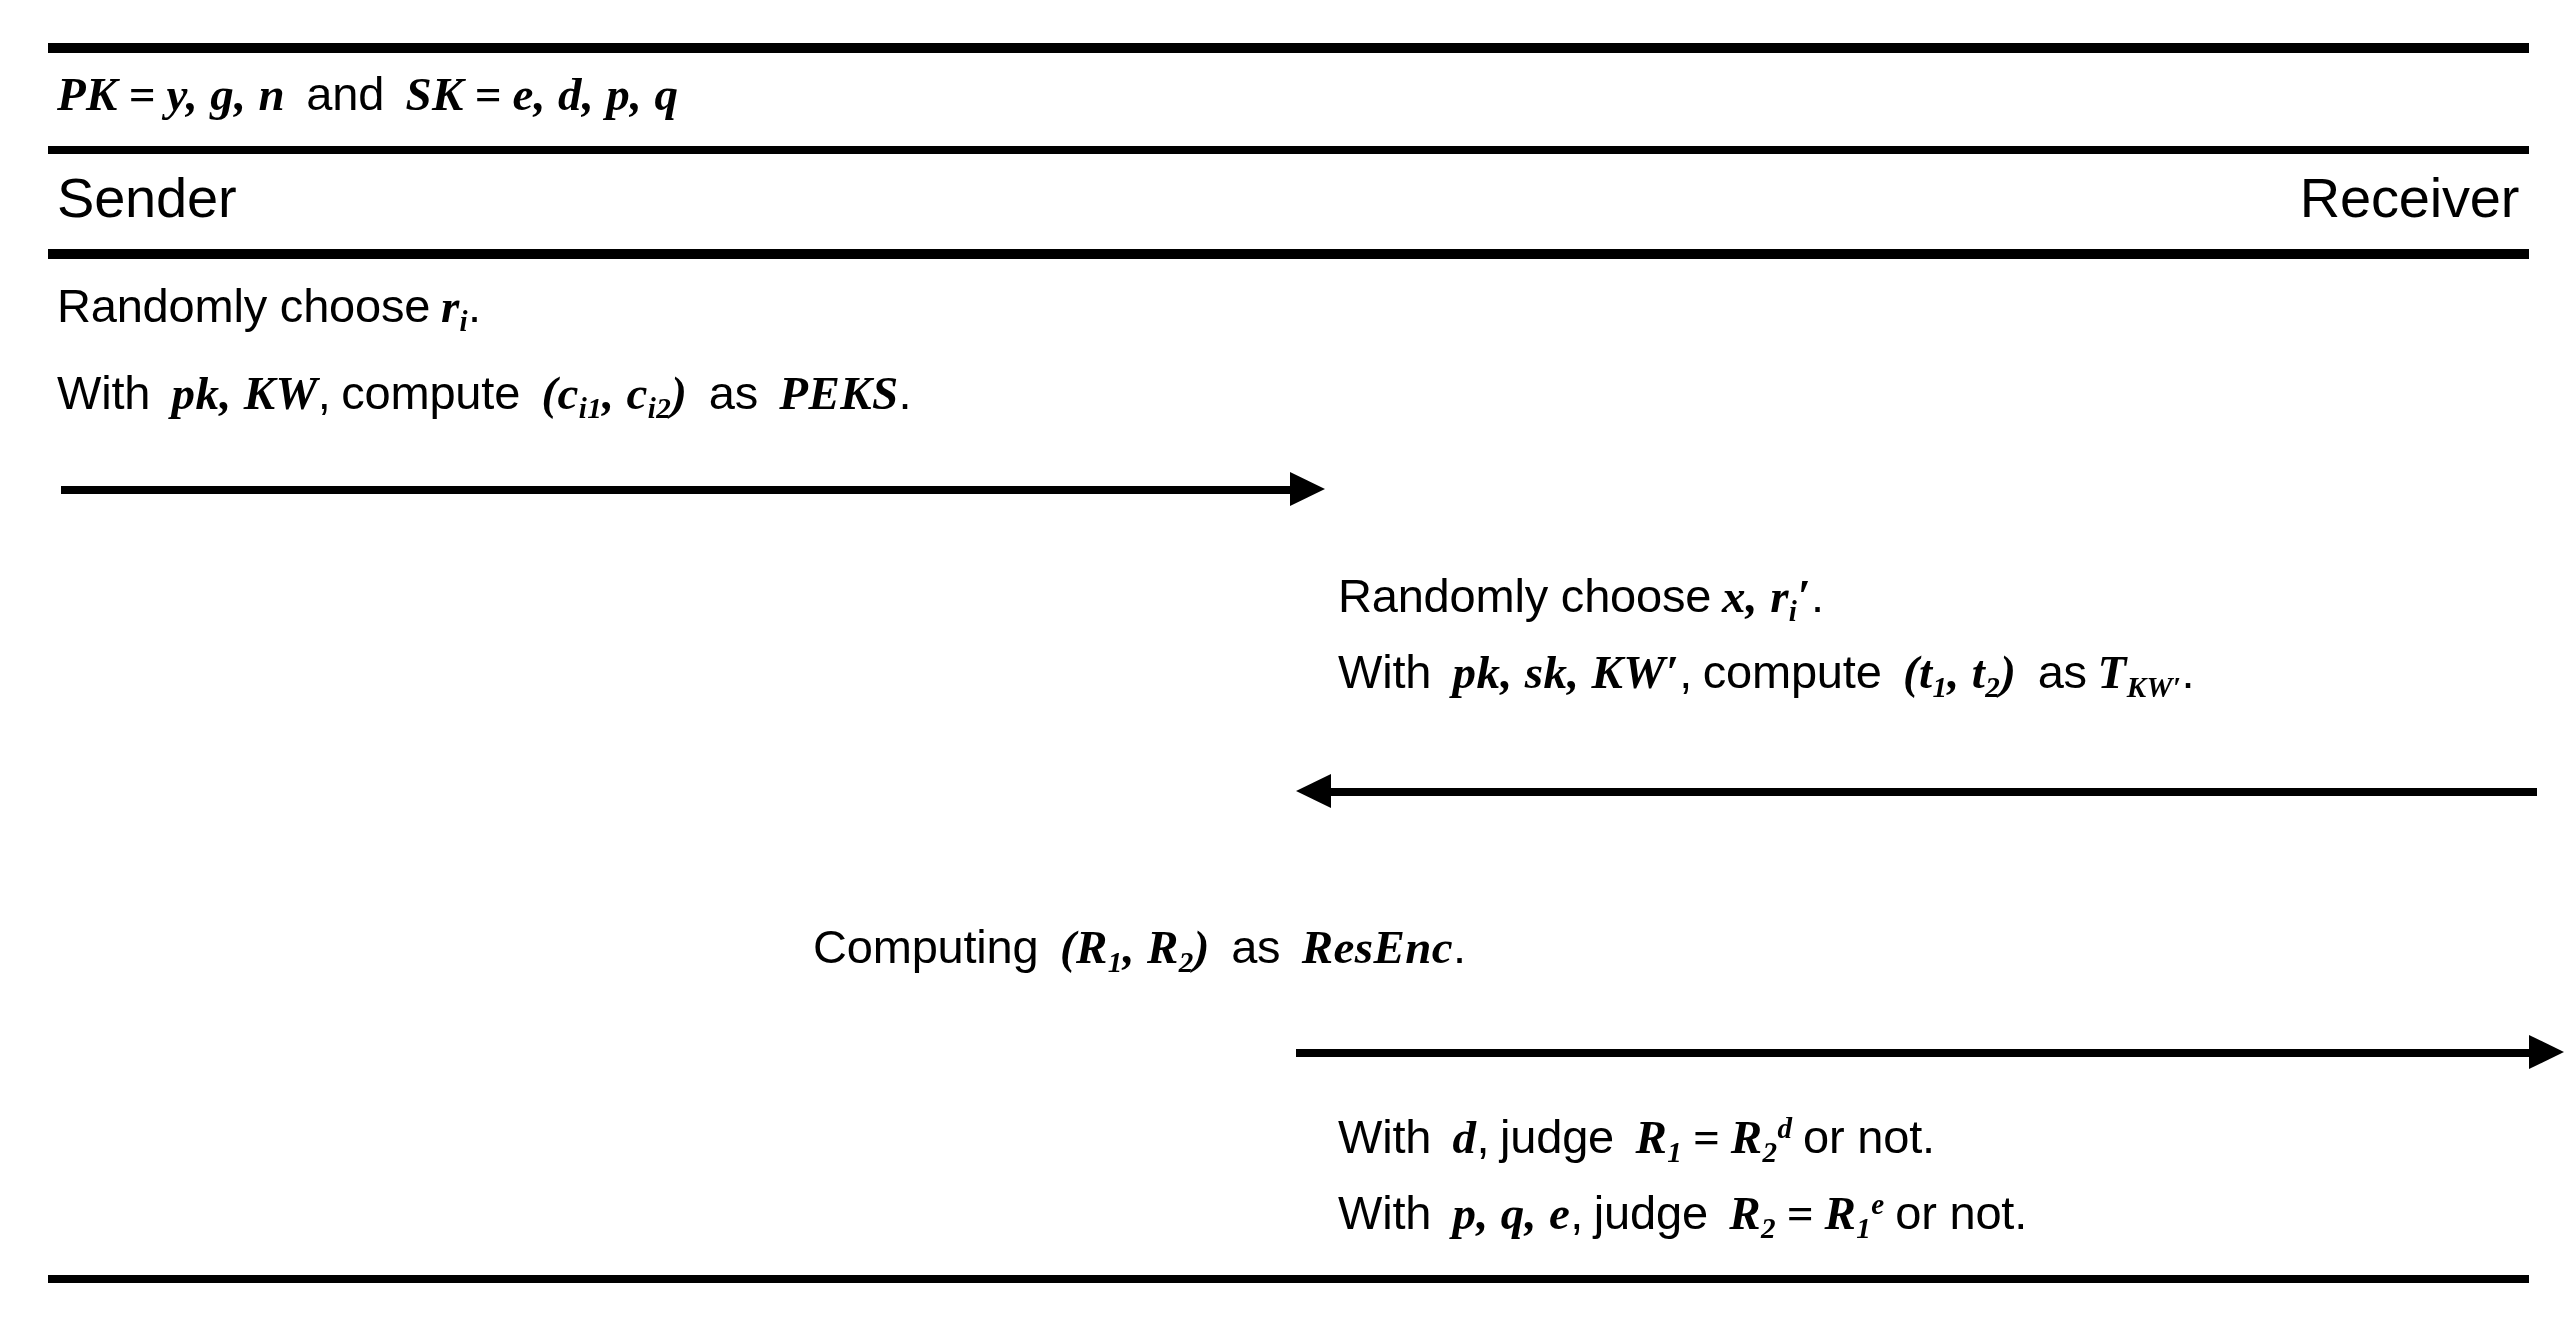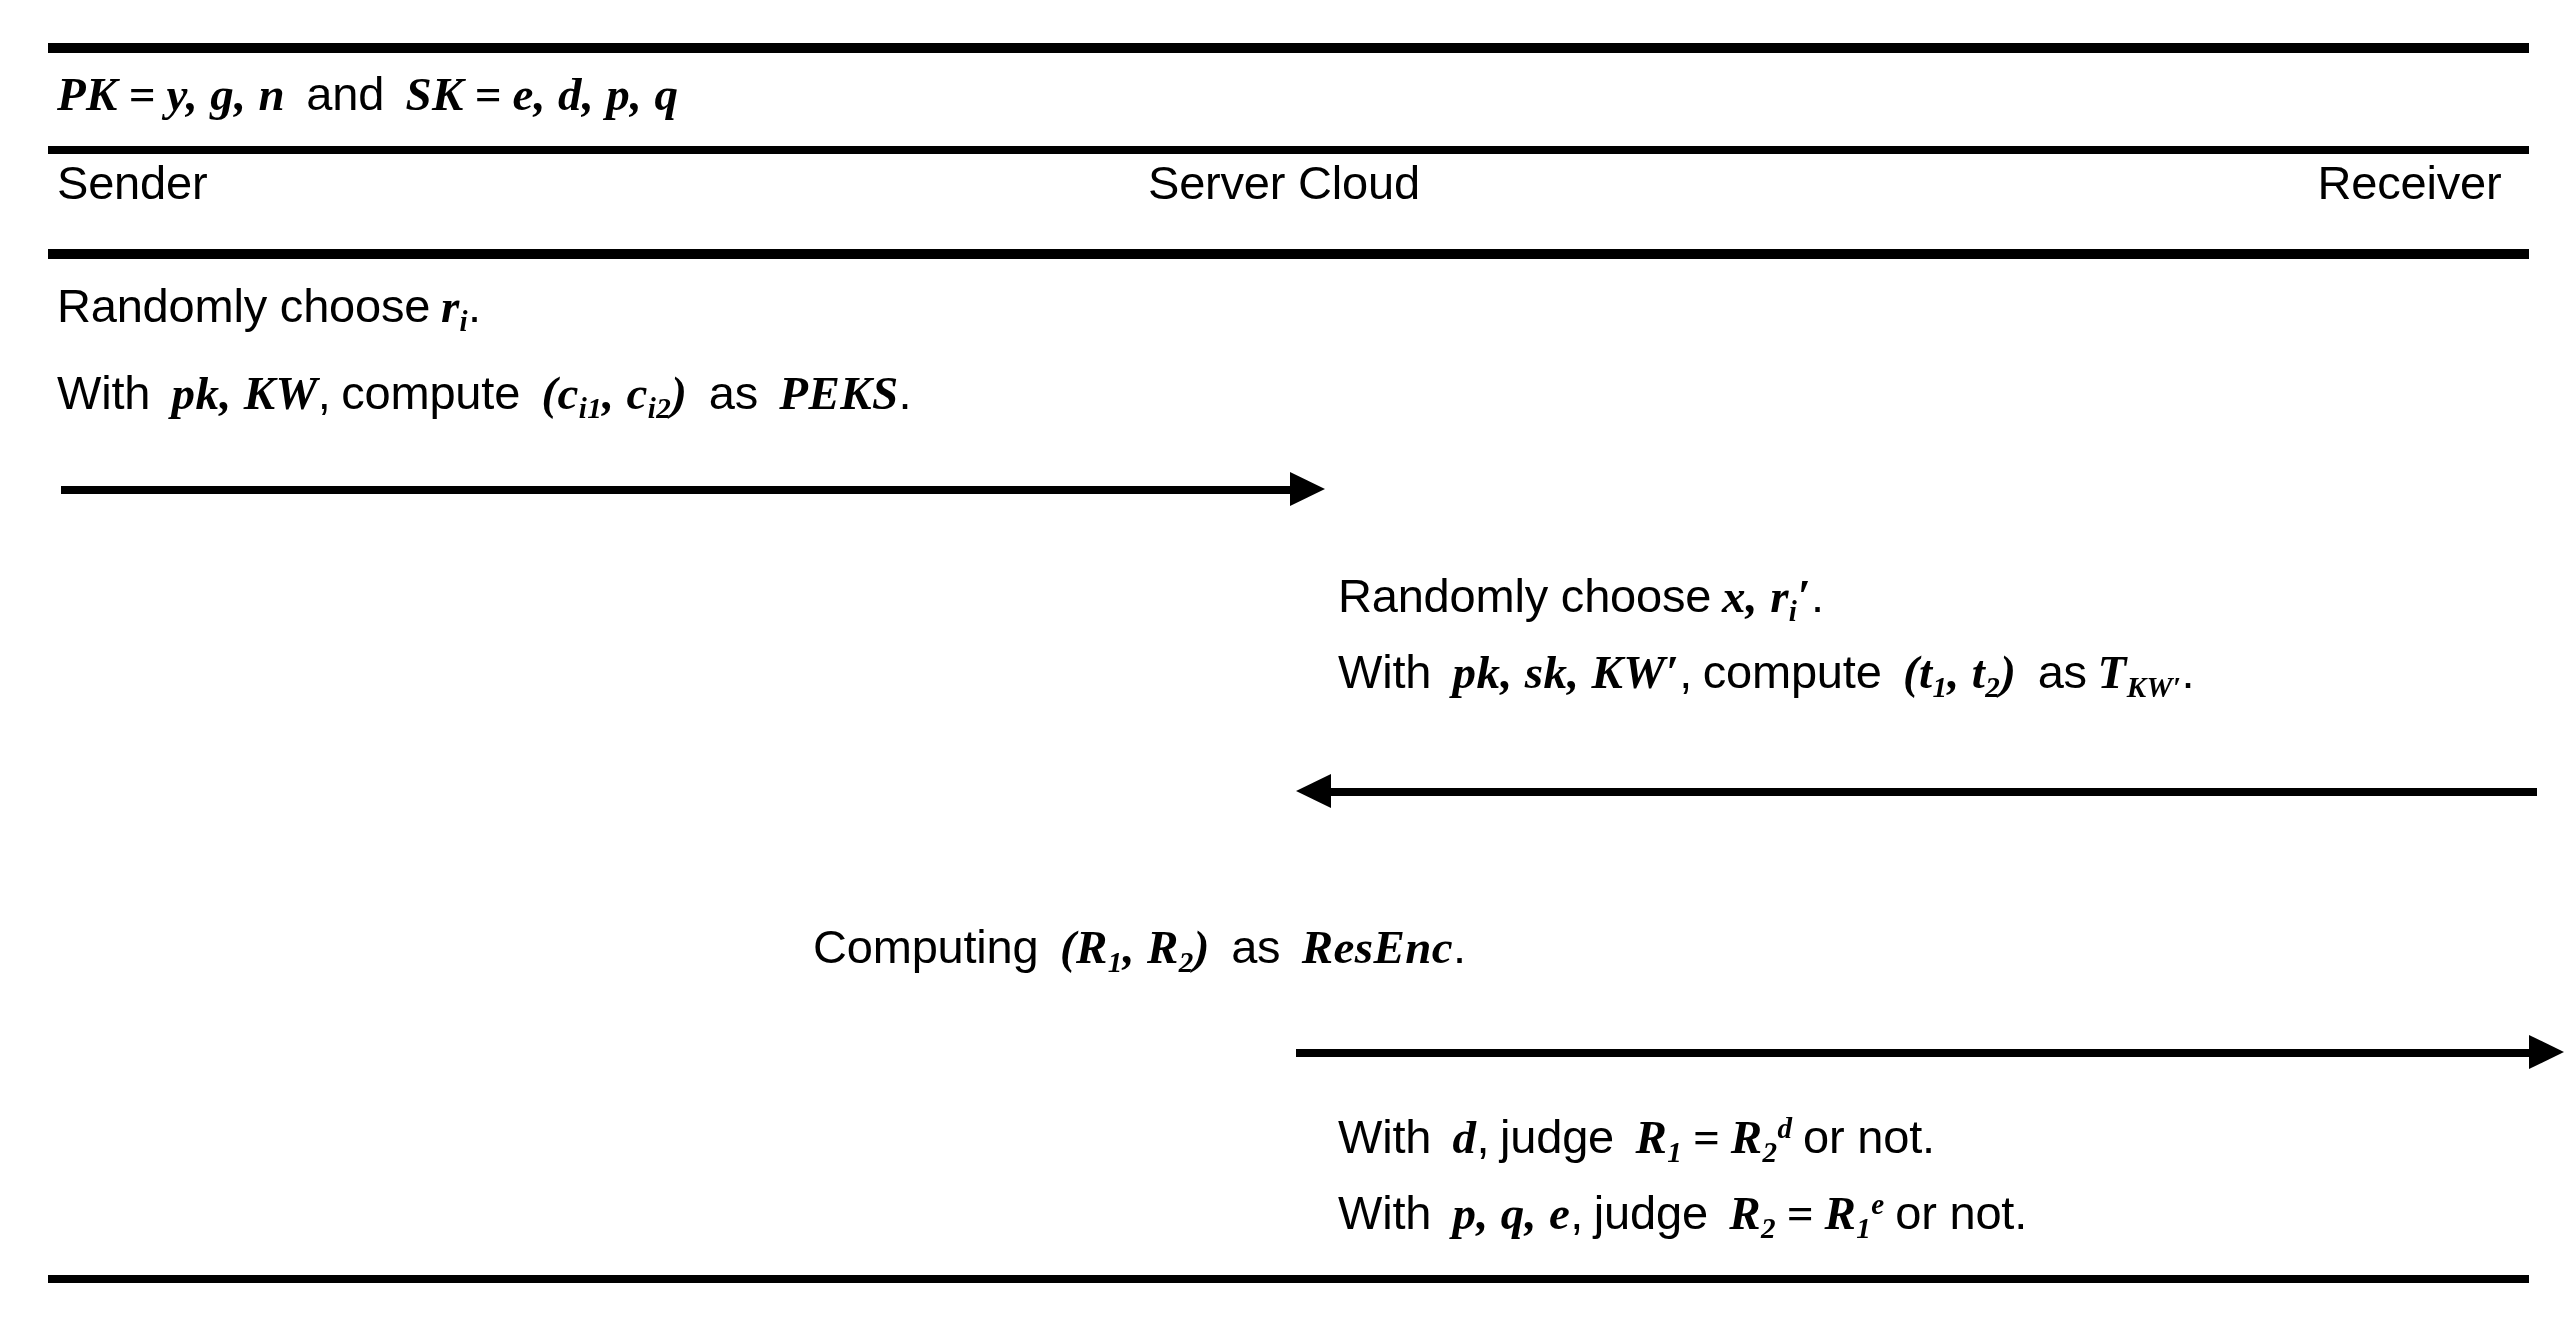--- a/index.html
+++ b/index.html
@@ -23,22 +23,22 @@
     left: 48px;
     width: 2481px;
     background: #000000;
   }
   .rule.thick { height: 10px; }
   .rule.mid   { height: 8.4px; }
 
   
   .hdr {
     position: absolute;
-    top: 153px;
-    font-size: 47px;
+    top: 168px;
+    font-size: 56px;
     line-height: 59px;
     font-weight: 400;
     letter-spacing: -0.2px;
     white-space: nowrap;
   }
   #hdr-sender   { left: 57px; }
   #hdr-server   { left: 1148px; }
   #hdr-receiver { left: 2295px; width: 229px; text-align: center; }
 
   
@@ -98,21 +98,20 @@
   <div class="rule thick" style="top:43px;"></div>
   <div class="rule mid" style="top:146px;"></div>
   <div class="rule thick" style="top:249px;"></div>
   <div class="rule mid" style="top:1275px;"></div>
 
   <div class="tline" style="left:57px; top:61px;">
     <span class="m">PK</span><span class="sp"></span><span class="m">=</span><span class="sp"></span><span class="m">y, g, n</span><span class="sp"></span><span class="sp"></span><span>and</span><span class="sp"></span><span class="sp"></span><span class="m">SK</span><span class="sp"></span><span class="m">=</span><span class="sp"></span><span class="m">e, d, p, q</span>
   </div>
 
   <div class="hdr" id="hdr-sender">Sender</div>
-  <div class="hdr" id="hdr-server">Server Cloud</div>
   <div class="hdr" id="hdr-receiver">Receiver</div>
 
   <div class="tline" style="left:57px; top:273px;">
     <span>Randomly choose</span><span class="sp"></span><span class="m"><span>r</span><sub>i</sub></span><span>.</span>
   </div>
 
   <div class="tline" style="left:57px; top:349px;margin-top:11px;">
     <span>With</span><span class="sp"></span><span class="sp"></span><span class="m"><span>pk</span><span>,</span> <span>KW</span></span><span>,</span><span class="sp"></span><span>compute</span><span class="sp"></span><span class="sp"></span><span class="m">(<span>c</span><sub>i1</sub><span>,</span> <span>c</span><sub>i2</sub>)</span><span class="sp"></span><span class="sp"></span><span>as</span><span class="sp"></span><span class="sp"></span><span class="m">PEKS</span><span>.</span>
   </div>
 

